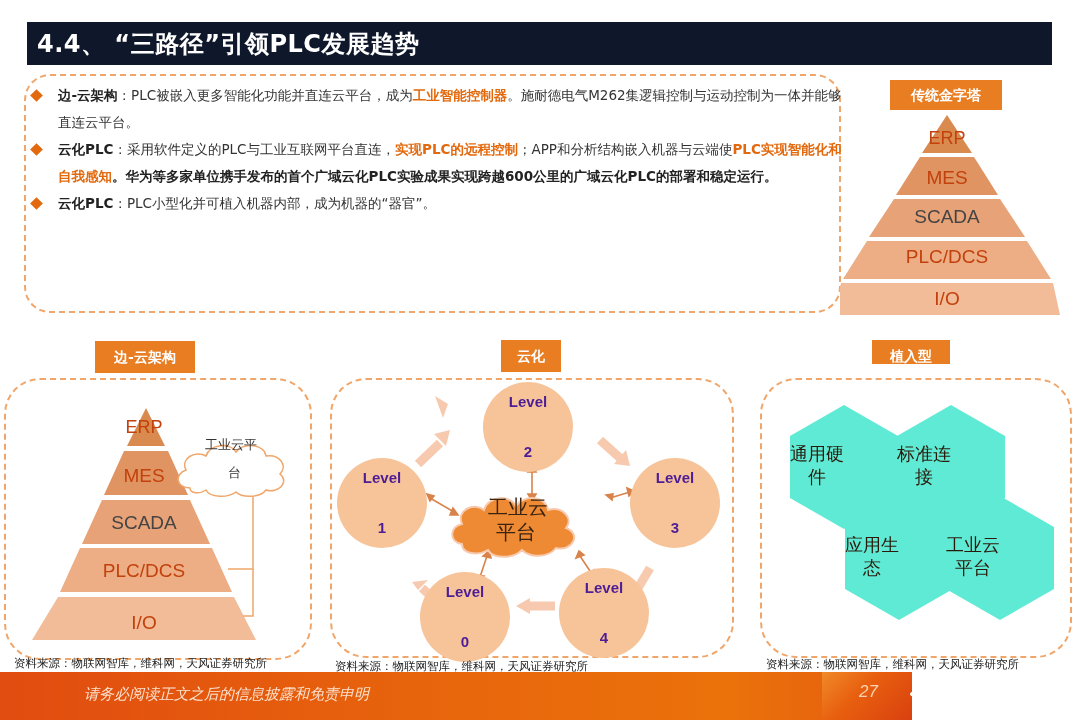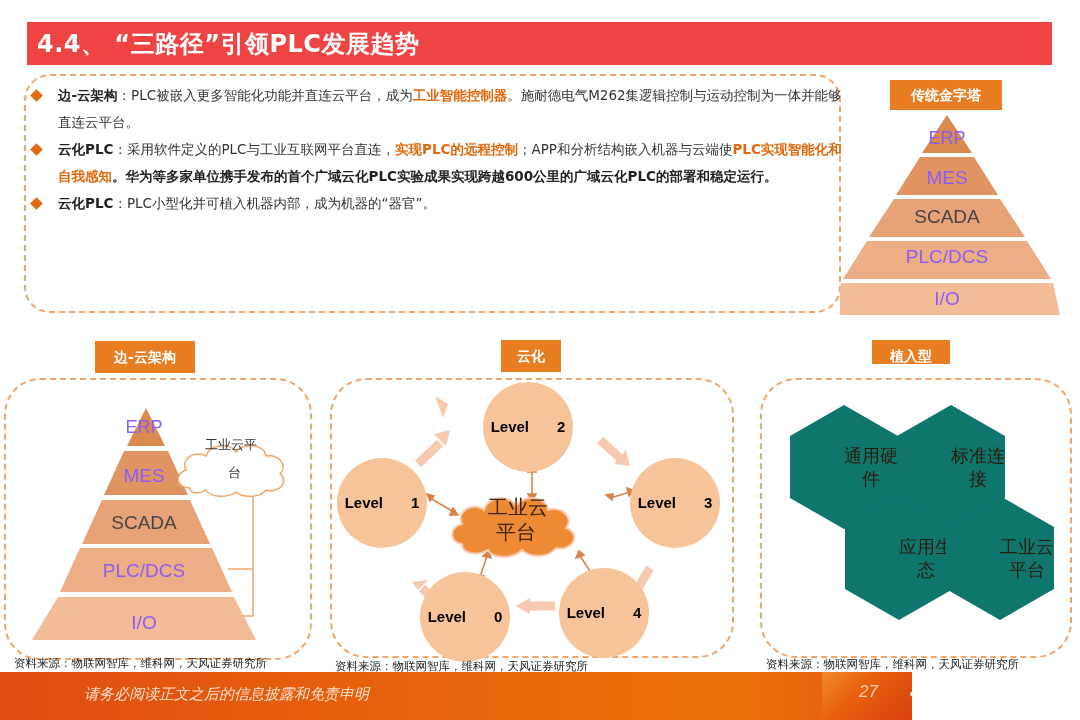--- a/index.html
+++ b/index.html
@@ -1,53 +1,53 @@
 <!DOCTYPE html>
 <html><head>
 <meta charset="utf-8">
 <style>
   * { margin:0; padding:0; box-sizing:border-box; }
   html, body { width:1080px; height:720px; overflow:hidden; background:#ffffff; }
   body { position:relative; font-family:"DejaVu Sans", "Liberation Sans", sans-serif; color:#333; }
 
-  .title-bar { position:absolute; left:27px; top:22px; width:1025px; height:43px; background:#ef4444; }
+  .title-bar { position:absolute; left:27px; top:22px; width:1025px; height:43px; background:#0f172a; }
   .title-text { position:absolute; left:10px; top:6px; color:#fff; font-size:24px; font-weight:bold; letter-spacing:0.5px; white-space:nowrap; }
 
   .dashed-box { position:absolute; border:2.5px dashed #F0A66A; border-radius:26px; }
 
   .bullets { position:absolute; left:28px; top:82px; width:815px; font-size:13.5px; line-height:27px; color:#333; }
   .bullet { position:relative; padding-left:30px; }
   .diamond { position:absolute; left:4px; top:9px; width:9px; height:9px; background:#E2690D; transform:rotate(45deg); }
   .o { color:#E2690D; font-weight:bold; }
   .b { font-weight:bold; color:#222; }
 
   .label-tag { position:absolute; background:#E87D22; color:#fff; font-size:14px; font-weight:bold; border-radius:0; text-align:center; }
 
-  .pyr-layer { position:absolute; display:flex; align-items:center; justify-content:center; color:#8b5cf6; font-family:"Liberation Sans", sans-serif; }
+  .pyr-layer { position:absolute; display:flex; align-items:center; justify-content:center; color:#c2410c; font-family:"Liberation Sans", sans-serif; }
 
   .source { position:absolute; font-size:11.5px; color:#222; white-space:nowrap; }
 
   .footer { position:absolute; left:0; top:672px; width:912px; height:48px;
             background:linear-gradient(90deg,#E14C10 0%,#E8660C 50%,#EB720B 80%,#E45A10 100%);font-style:italic; }
   .footer-text { position:absolute; left:84px; top:13px; color:#FBE3D0; font-size:15px; white-space:nowrap; }
   .footer-right { position:absolute; right:0; top:0; width:90px; height:48px;
                   background:linear-gradient(135deg,#F08A2A 0%,#E8600F 40%,#D9400F 100%); }
   .page-num { position:absolute; right:34px; top:10px; color:#FAD2B0; font-size:17px; font-family:"Liberation Sans", sans-serif; }
   .logo { position:absolute; left:910px; top:10px; width:90px; height:30px; }
   .logo-text { position:absolute; left:26px; top:2px; color:#fff; font-size:12px; font-weight:bold; white-space:nowrap; }
   .logo-sub { position:absolute; left:26px; top:18px; color:#fff; font-size:5px; white-space:nowrap; opacity:0.8; }
 
   .circle { position:absolute; width:90px; height:90px; border-radius:50%; background:#F7C49A;
-            display:flex; flex-direction:row; align-items:center; justify-content:center;
-            font-weight:bold; font-size:15px; color:#000000; line-height:22px; font-family:"Liberation Sans", sans-serif;gap:28px; }
-
-  .hex { position:absolute; width:108px; height:124px; background:#0f766e;
+            display:flex; flex-direction:column; align-items:center; justify-content:center;
+            font-weight:bold; font-size:15px; color:#4c1d95; line-height:22px; font-family:"Liberation Sans", sans-serif;gap:28px; }
+
+  .hex { position:absolute; width:108px; height:124px; background:#5eead4;
          clip-path:polygon(50% 0,100% 25%,100% 75%,50% 100%,0 75%,0 25%);
-         display:flex; align-items:center; justify-content:flex-end; text-align:center;
-         font-size:18px; color:#2a1a0a; line-height:23px; }
+         display:flex; align-items:center; justify-content:flex-start; text-align:center;
+         font-size:18px; color:#2a1a0a; line-height:23px;font-family:Liberation Mono, monospace; }
 </style>
 </head>
 <body>
 
 <div class="title-bar">
   <div class="title-text">4.4、 “三路径”引领PLC发展趋势</div>
 </div>
 
 <div class="dashed-box" style="left:24px; top:74px; width:817px; height:239px;"></div>
 <div class="bullets">

